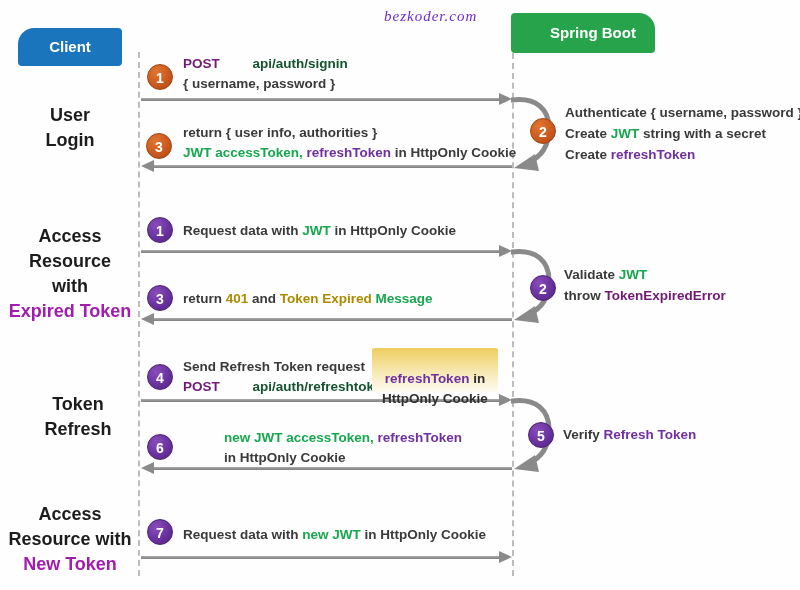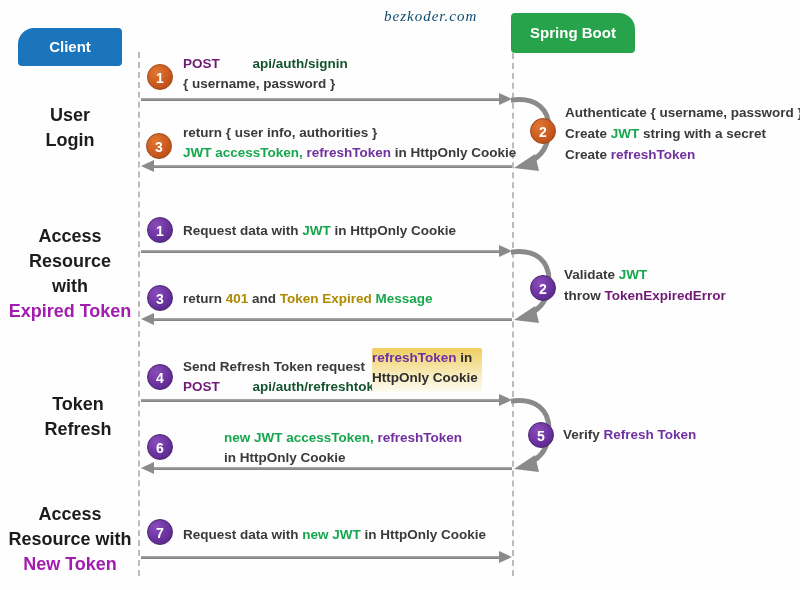--- a/index.html
+++ b/index.html
@@ -3,23 +3,23 @@
 <meta charset="utf-8">
 <style>
   html,body{margin:0;padding:0;background:#fff;}
   .stage{
     position:relative;width:800px;height:590px;background:#fefefe;overflow:hidden;
     font-family:"Liberation Sans","DejaVu Sans",sans-serif;
   }
   
   .actor{position:absolute;color:#fff;font-weight:bold;font-size:15px;text-align:center;}
   .actor.client{left:18px;top:28px;width:104px;height:38px;line-height:38px;background:#1B75BC;border-radius:16px 4px 4px 4px;}
-  .actor.server{left:511px;top:13px;width:124px;height:40px;line-height:40px;background:#27A44B;border-radius:4px 16px 4px 4px;}
-  
-  .watermark{position:absolute;left:384px;top:8px;font-family:"Liberation Serif","DejaVu Serif",serif;font-style:italic;font-size:15px;color:#0c4a6e;letter-spacing:1px;}
+  .actor.server{left:511px;top:13px;width:124px;height:40px;line-height:40px;background:#27A44B;border-radius:4px 16px 4px 4px;padding-left:20px;}
+  
+  .watermark{position:absolute;left:384px;top:8px;font-family:"Liberation Serif","DejaVu Serif",serif;font-style:italic;font-size:15px;color:#6d28d9;letter-spacing:1px;}
   
   .lifeline{position:absolute;width:0;border-left:2px dashed #BCBCBC;}
   .lifeline.left{left:138px;top:52px;height:524px;}
   .lifeline.right{left:512px;top:53px;height:523px;}
   
   .sec{position:absolute;left:0;width:140px;text-align:center;font-size:18px;font-weight:bold;color:#1C1C1C;line-height:25px;}
   .sec .pl{color:#a21caf;}
   
   .numc{position:absolute;width:26px;height:26px;border-radius:50%;color:#fff;font-size:14px;font-weight:bold;text-align:center;line-height:26px;box-sizing:border-box;}
   .numc.orange{background:radial-gradient(circle at 35% 30%,#E07730,#C8571E 60%,#A74712);border:1.5px solid #9E4414;}
@@ -34,23 +34,23 @@
   
   .h-arrow{position:absolute;left:141px;width:371px;height:12px;}
   .h-arrow .shaft{position:absolute;top:5px;height:3px;background:linear-gradient(#ABABAB,#7D7D7D);}
   .h-arrow.right .shaft{left:0;right:11px;}
   .h-arrow.right .head{position:absolute;right:0;top:0;width:0;height:0;border-left:13px solid #8A8A8A;border-top:6px solid transparent;border-bottom:6px solid transparent;}
   .h-arrow.left .shaft{left:11px;right:0;}
   .h-arrow.left .head{position:absolute;left:0;top:0;width:0;height:0;border-right:13px solid #8A8A8A;border-top:6px solid transparent;border-bottom:6px solid transparent;}
   
   .self-arrow{position:absolute;left:511px;width:46px;height:78px;}
   
-  .note-yellow{position:absolute;left:372px;top:348px;width:110px;height:44px;border-radius:2px;
+  .note-yellow{position:absolute;left:372px;top:348px;width:126px;height:44px;border-radius:2px;
     background:linear-gradient(180deg,#EFCD5F 0%,#F7E9B4 55%,#FEFCF3 100%);
-    font-size:13.5px;font-weight:bold;color:#2E2E2E;text-align:left;line-height:20px;padding-top:0;box-sizing:border-box;}
+    font-size:13.5px;font-weight:bold;color:#2E2E2E;text-align:center;line-height:20px;padding-top:21px;box-sizing:border-box;}
   .note-yellow .cp{color:#7030A0;}
 </style>
 </head>
 <body>
 
 <div class="stage">
 
   <div class="watermark">bezkoder.com</div>
 
   <div class="actor client">Client</div>

